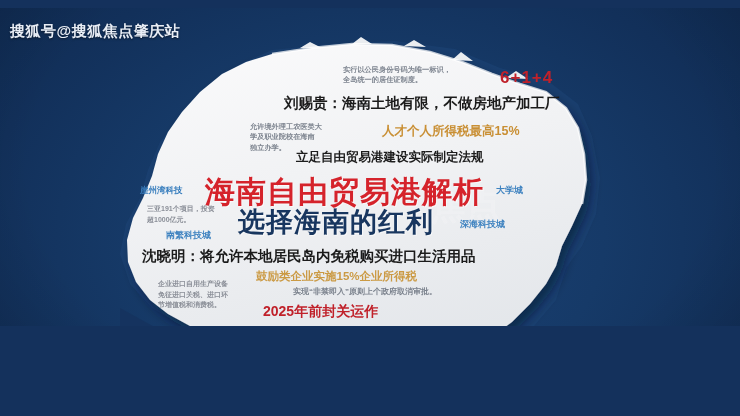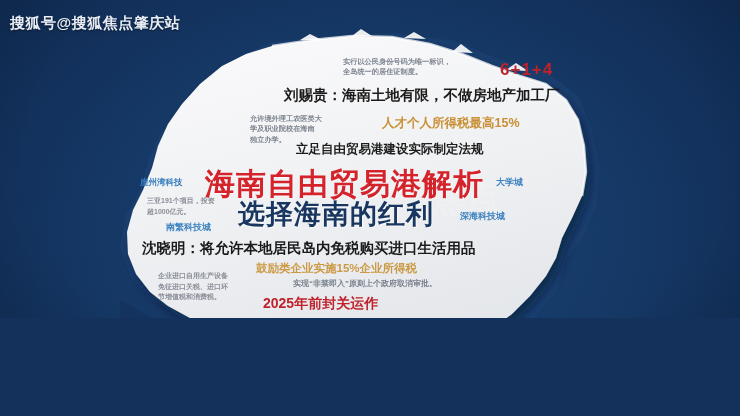--- a/index.html
+++ b/index.html
@@ -3,21 +3,21 @@
 <meta charset="utf-8">
 <style>
   * { margin:0; padding:0; box-sizing:border-box; }
   html,body { width:740px; height:416px; overflow:hidden; }
   body {
     font-family:"Liberation Sans","DejaVu Sans",sans-serif;
     background:#14315c;
     position:relative;
   }
   #stage {
-    position:absolute; left:0; top:0; width:740px; height:318px;
+    position:absolute; left:0; top:8px; width:740px; height:318px;
     background:
       radial-gradient(ellipse 520px 380px at 370px 230px, #1b4277 0%, #163a68 45%, #12305a 75%, #0f2a50 100%);
     overflow:hidden;
   }
   
   #vignette {
     position:absolute; inset:0;
     background:radial-gradient(ellipse 620px 430px at 50% 50%, rgba(0,0,0,0) 55%, rgba(0,0,0,0.28) 100%);
     pointer-events:none;
   }

